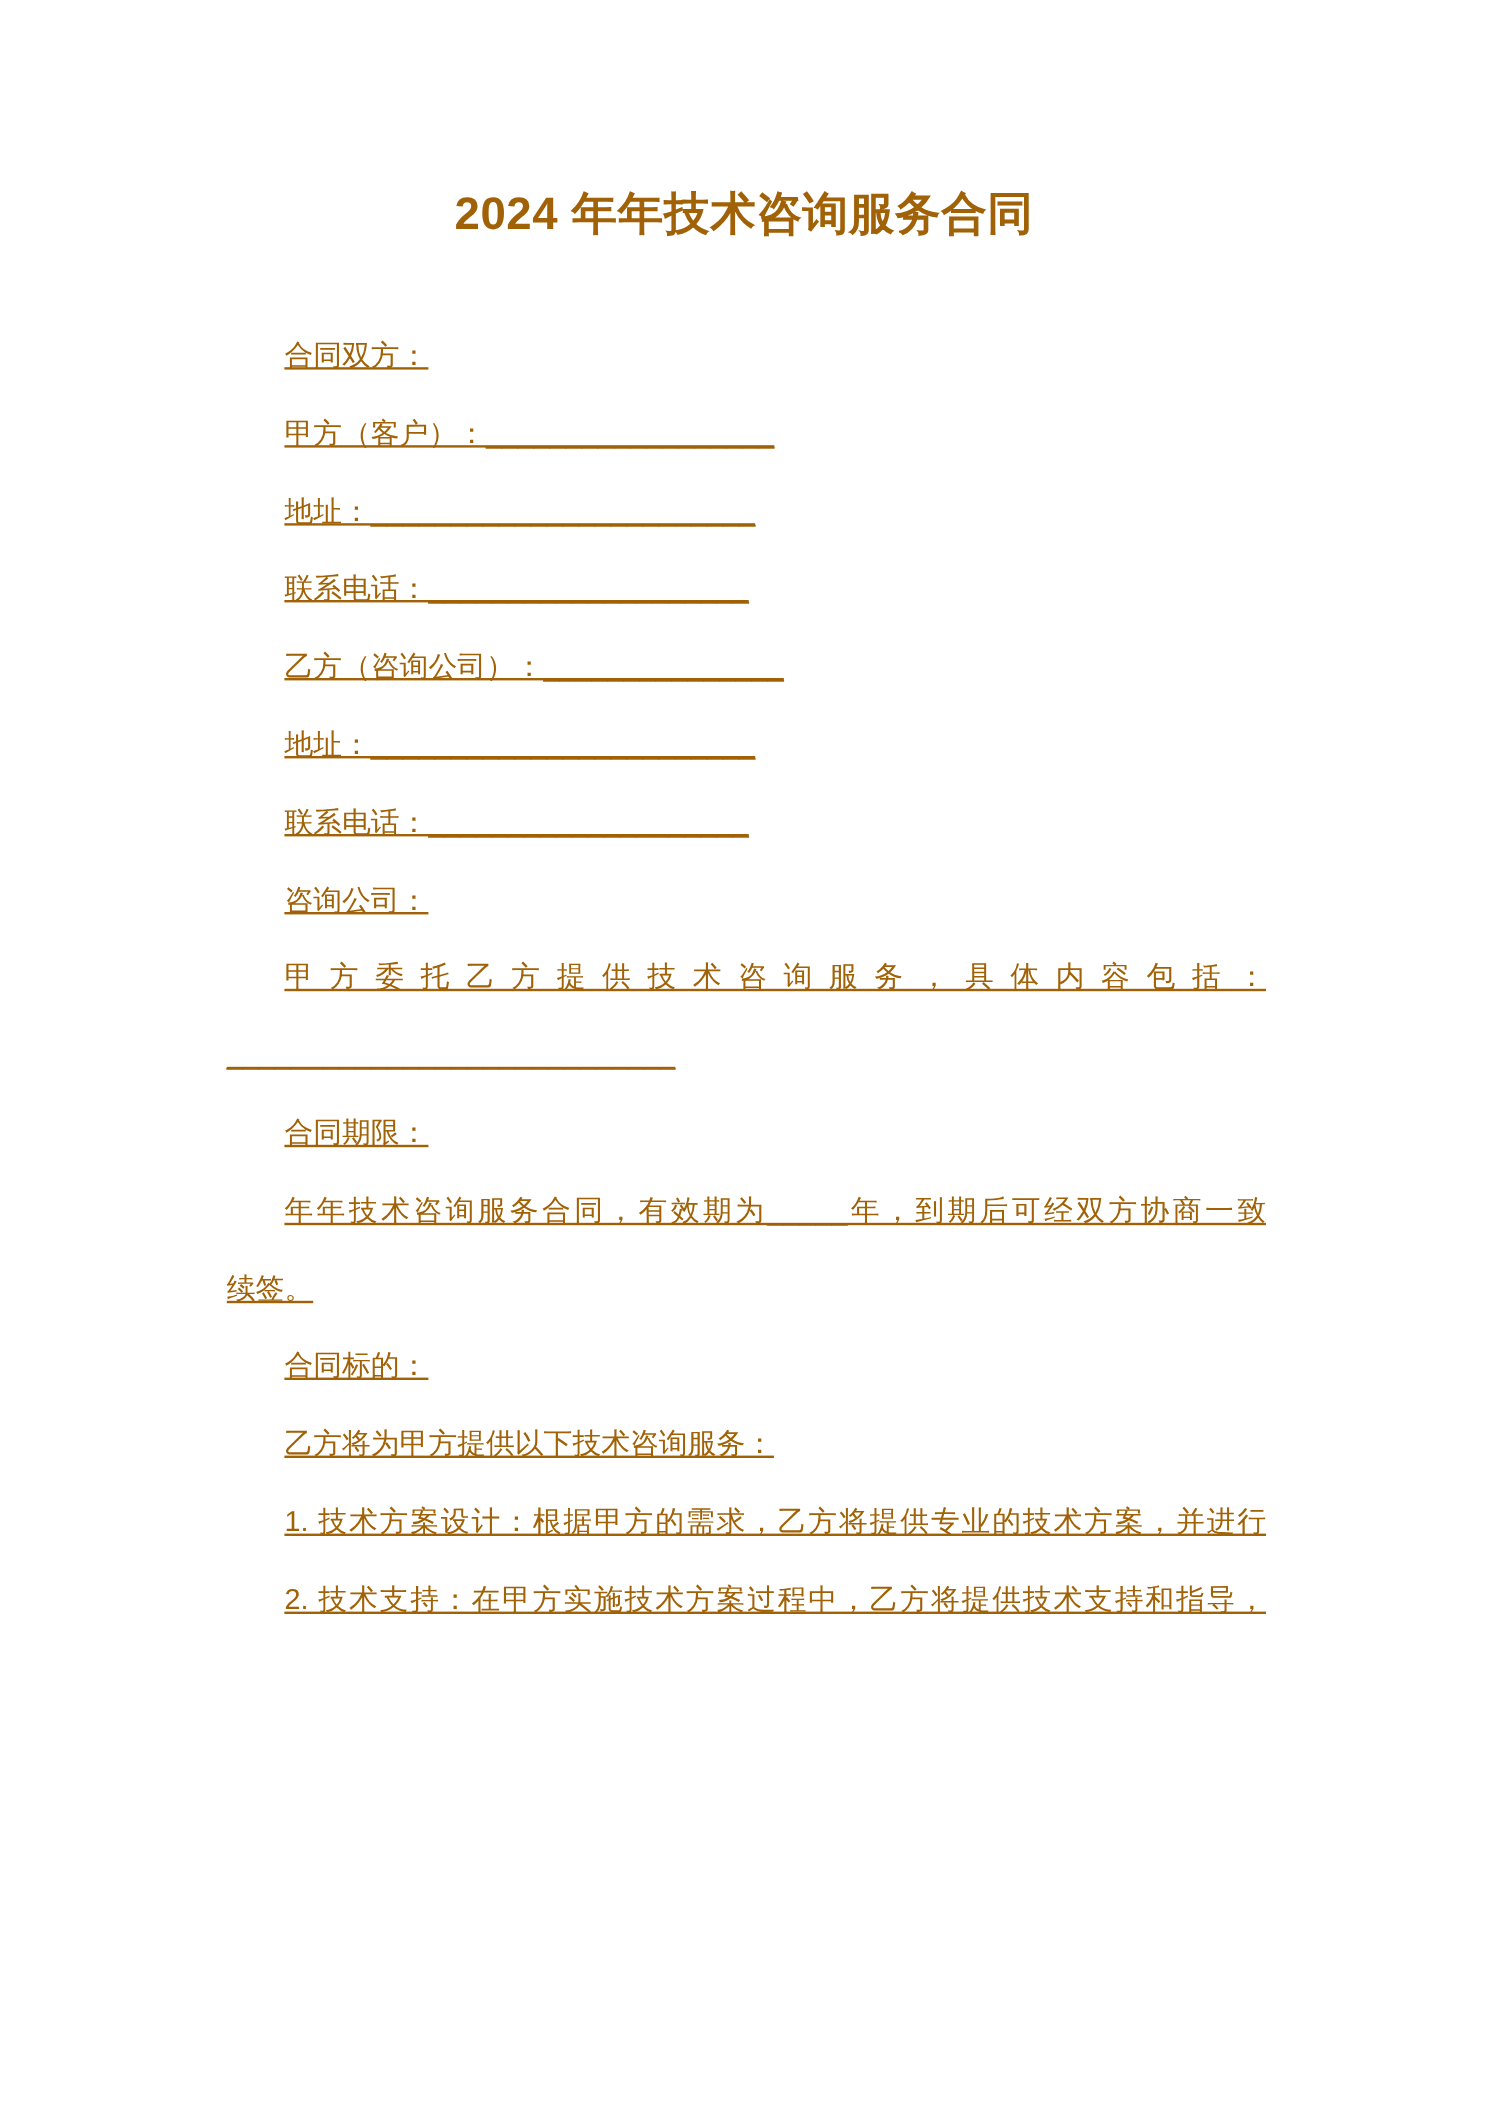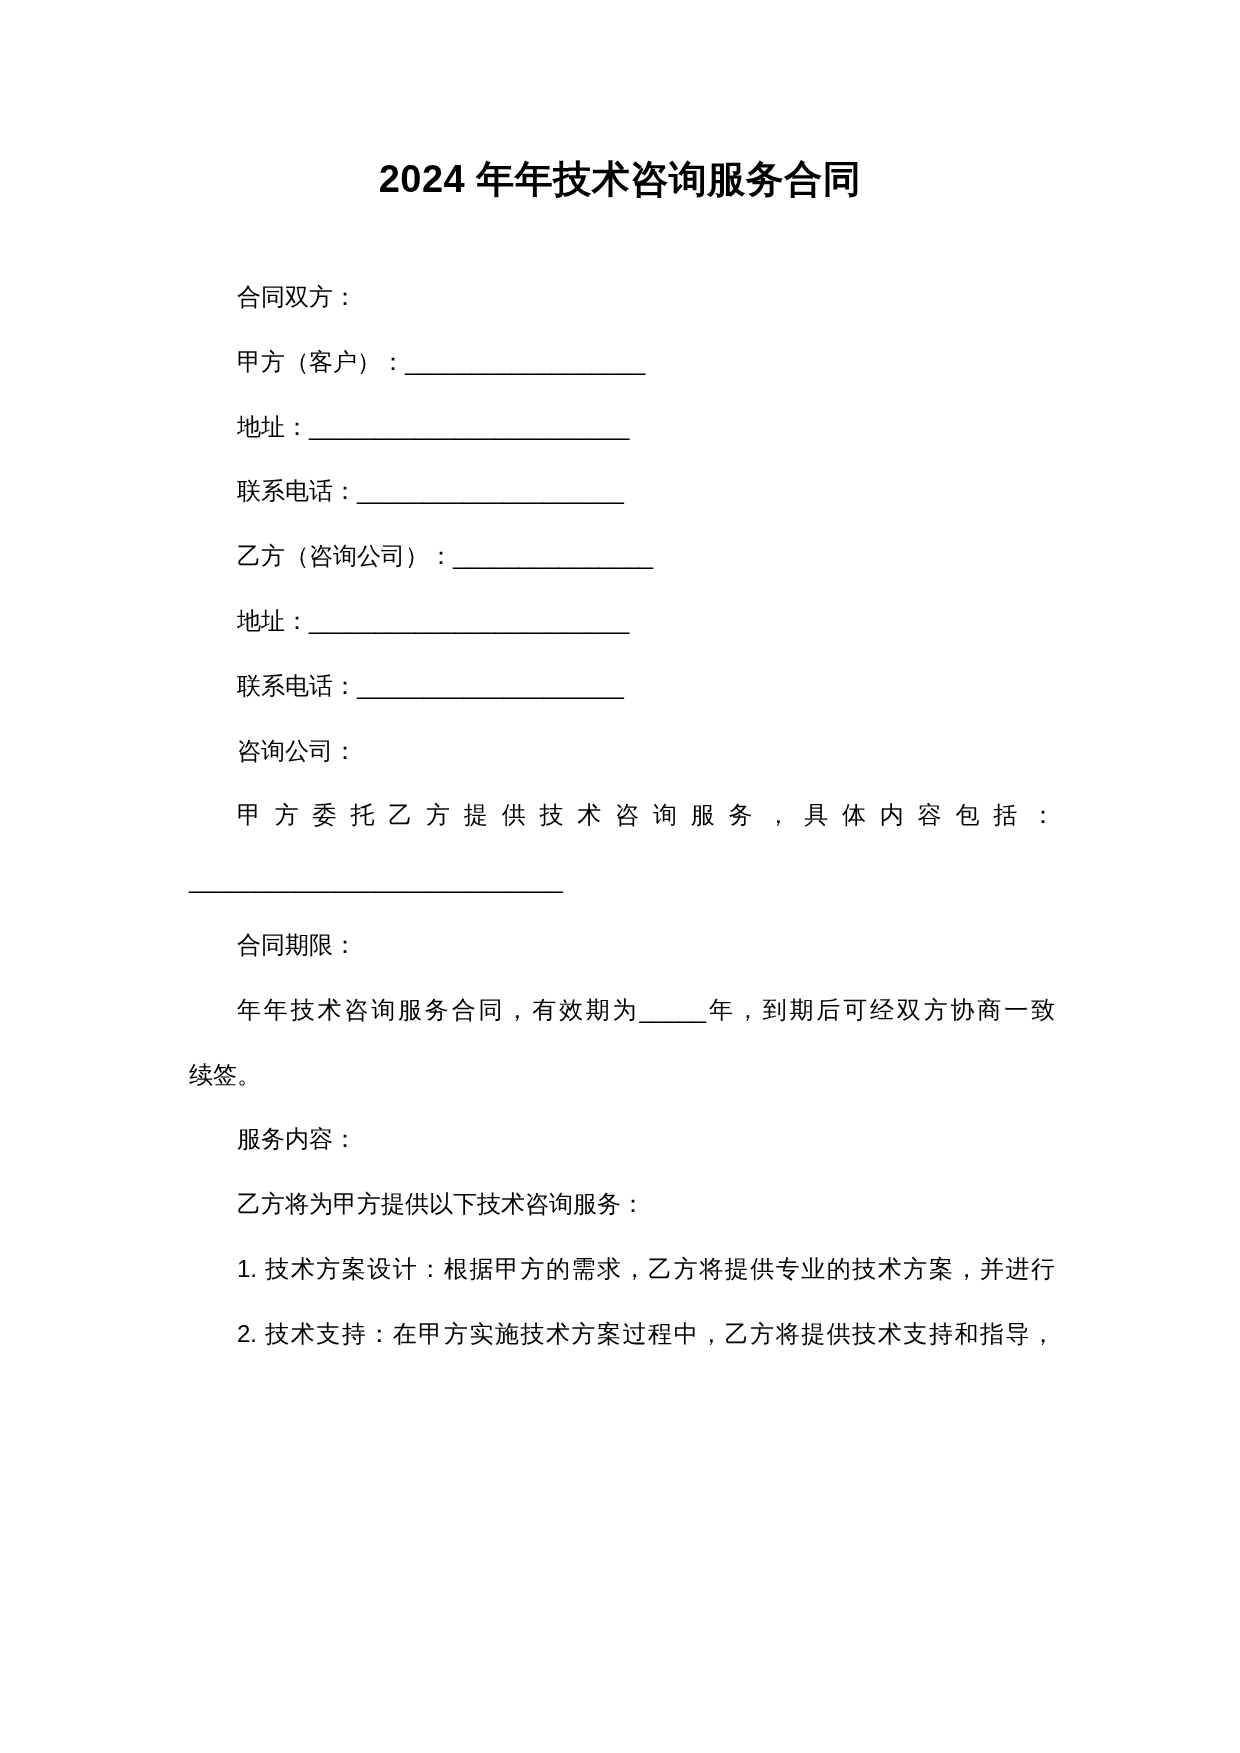--- a/index.html
+++ b/index.html
@@ -5,21 +5,21 @@
   html, body {
     margin: 0;
     padding: 0;
     background: #ffffff;
   }
   .page {
     position: relative;
     width: 1240px;
     height: 1753px;
     background: #ffffff;
-    color: #000000;
+    color: #a16207;
     font-family: "Liberation Sans", "DejaVu Sans", sans-serif;
     overflow: hidden;
   }
   .doc-title {
     margin: 0;
     padding-top: 153px;
     text-align: center;
     font-size: 38px;
     line-height: 52px;
     font-weight: bold;
@@ -29,20 +29,21 @@
   .doc-body {
     margin: 60px 185px 0 189px; 
   }
   .line {
     margin: 0;
     padding: 0;
     height: 64.8px;
     line-height: 64.8px;
     font-size: 24px;
     white-space: nowrap;
+    text-decoration: underline;
   }
   .indent {
     text-indent: 48px; 
   }
   
   .fill {
     white-space: normal;
     text-align: justify;
     text-align-last: justify;
     text-justify: inter-character;
@@ -79,21 +80,21 @@
     <p class="line">____________________________</p>
 
 
 
     <p class="line indent">合同期限：</p>
 
     <p class="line indent fill">年年技术咨询服务合同，有效期为_____年，到期后可经双方协商一致</p>
 
     <p class="line">续签。</p>
 
-    <p class="line indent">服务内容：</p>
+    <p class="line indent">合同标的：</p>
 
     <p class="line indent">乙方将为甲方提供以下技术咨询服务：</p>
 
     <p class="line indent fill">1. 技术方案设计：根据甲方的需求，乙方将提供专业的技术方案，并进行</p>
 
 
     <p class="line indent fill">2. 技术支持：在甲方实施技术方案过程中，乙方将提供技术支持和指导，</p>
 
   </div>
 </div>

